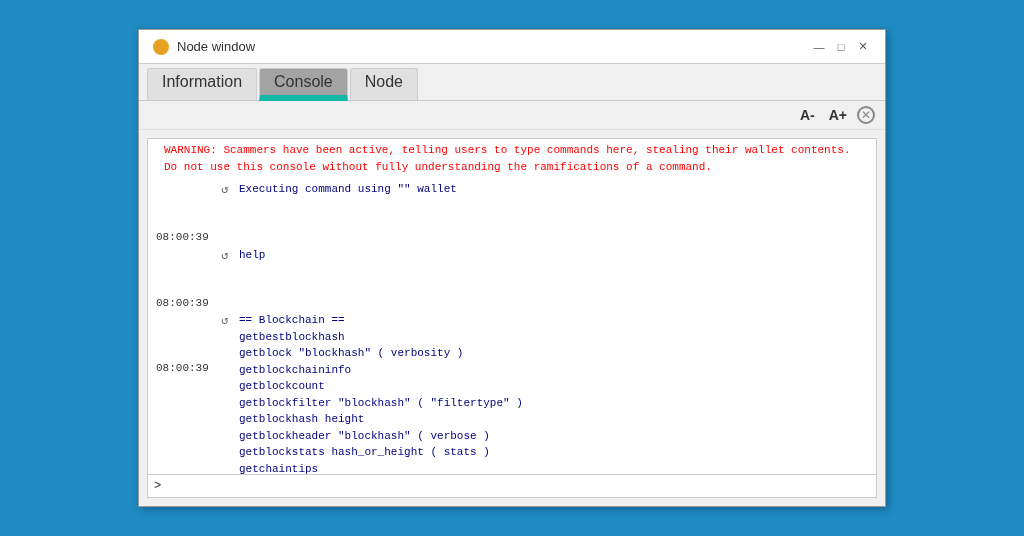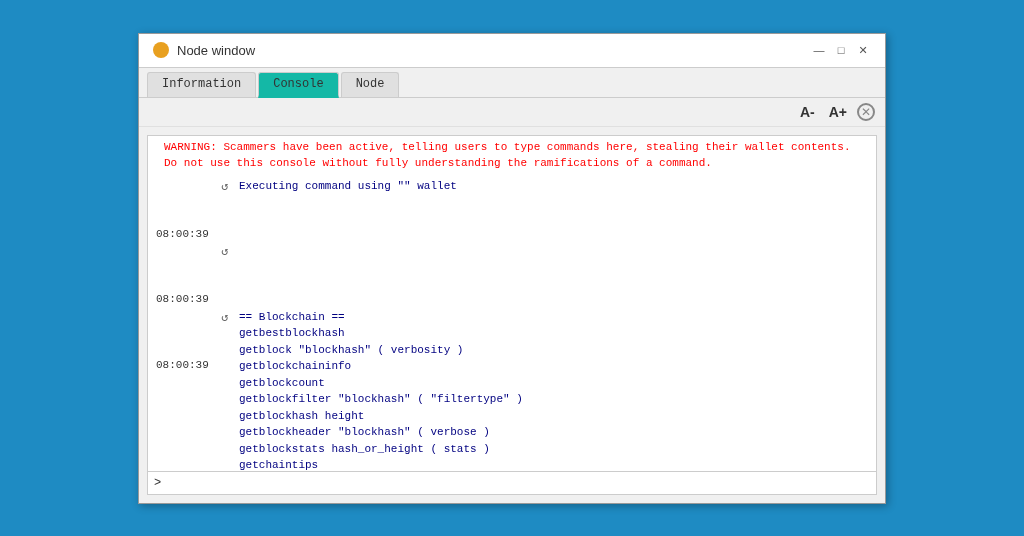--- a/index.html
+++ b/index.html
@@ -57,32 +57,31 @@
     }
     .tabs {
       background: #f0f0f0;
       display: flex;
       border-bottom: 1px solid #ccc;
       padding: 4px 8px 0;
       gap: 2px;
     }
     .tab {
       padding: 4px 14px;
-      font-size: 12px;
+      font-size: 16px;
       color: #333;
       border: 1px solid #ccc;
       border-bottom: none;
       background: #e0e0e0;
       cursor: pointer;
       border-radius: 3px 3px 0 0;
-      font-family: Liberation Mono, monospace;
     }
     .tab.active {
-      background: #14b8a6;
-      border-bottom: 3px solid #14b8a6;
+      background: #a3a3a3;
+      border-bottom: 6px solid #14b8a6;
       margin-bottom: -1px;
       z-index: 1;
     }
     .toolbar {
       background: #f0f0f0;
       display: flex;
       justify-content: flex-end;
       align-items: center;
       padding: 4px 10px;
       gap: 6px;
@@ -226,20 +225,21 @@
 
       <div class="log-row">
         <span class="log-time">08:00:39</span>
         <span class="log-icon rotate-icon">↺</span>
         <span class="log-content">Executing command using "" wallet</span>
       </div>
 
       <div class="log-row">
         <span class="log-time">08:00:39</span>
         <span class="log-icon rotate-icon">↺</span>
+        <span class="log-content">help</span>
       </div>
 
       <div class="log-row">
         <span class="log-time">08:00:39</span>
         <span class="log-icon rotate-icon">↺</span>
         <span class="log-content">
           == Blockchain ==<br>
           getbestblockhash<br>
           getblock "blockhash" ( verbosity )<br>
           getblockchaininfo<br>

